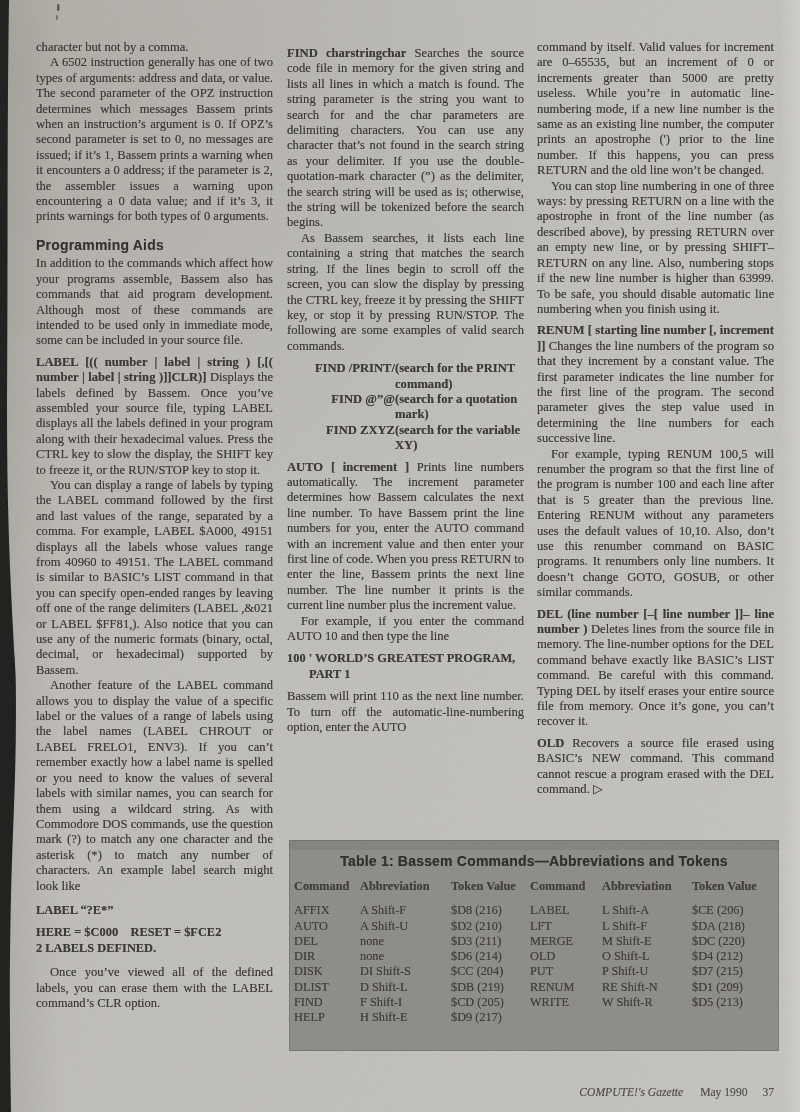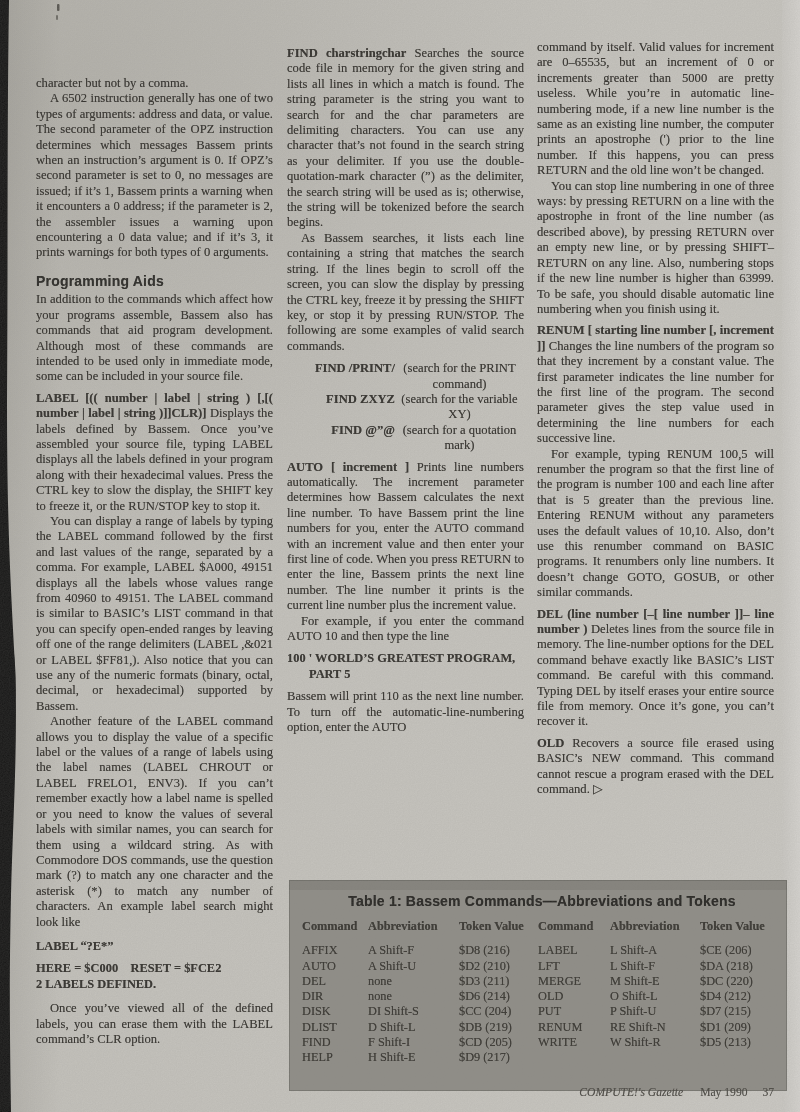--- a/index.html
+++ b/index.html
@@ -13,41 +13,41 @@
     background:radial-gradient(120% 90% at 10% 8%, rgba(60,58,52,.10), rgba(0,0,0,0) 55%),
                linear-gradient(to right, rgba(40,38,34,.12) 0px, rgba(40,38,34,0) 60px);}
   .right-band{position:absolute;top:0;right:0;width:18px;height:1112px;
     background:linear-gradient(to right,#cdcbc6,#dad8d4);}
   .left-edge{position:absolute;left:0;top:0;}
   .grain{position:absolute;inset:0;opacity:.20;pointer-events:none;}
 
   .col{position:absolute;top:40px;width:237px;
     font-size:12.6px;line-height:15.4px;text-align:justify;
     text-shadow:0 0 .4px rgba(43,41,37,.55);}
-  .col1{left:36px;margin-top:36px;} .col2{left:287px;} .col3{left:537px;}
+  .col1{left:36px;} .col2{left:287px;} .col3{left:537px;}
   p{margin:0;}
   .ind{text-indent:14px;}
   .cmdp{margin-top:6px;}
   .lead{font-weight:bold;}
   h2.section{font-family:"Liberation Sans","DejaVu Sans",sans-serif;
     font-size:14px;font-weight:bold;letter-spacing:.2px;margin:13px 0 3px;color:#23221f;
     transform:scaleY(1.05);transform-origin:left;}
   .code{font-weight:bold;white-space:pre-wrap;font-size:12.4px;margin:0;}
   .mt9{margin-top:9px;} .mt7{margin-top:7px;}
   .code-ind{padding-left:22px;}
 
   .ex-block{margin:7px 0 2px;}
   .ex-row{display:flex;}
   .ex-cmd{width:108px;flex-shrink:0;font-weight:bold;text-align:right;}
-  .ex-desc{flex:1;font-weight:normal;text-align:center;}
-
-  .cmd-table{position:absolute;left:289px;top:880px;width:490px;height:211px;
+  .ex-desc{flex:1;font-weight:bold;text-align:left;}
+
+  .cmd-table{position:absolute;left:289px;top:840px;width:490px;height:211px;
     background:linear-gradient(#83817b 0 10px,#8e8c86 10px),#8e8c86;
     box-shadow:0 0 0 1px rgba(70,68,63,.35) inset;
-    color:#312f2a;padding-left:8px;}
+    color:#312f2a;}
   .t-title{margin-top:13px;text-align:center;
     font-family:"Liberation Sans","DejaVu Sans",sans-serif;
     font-weight:bold;font-size:14px;color:#1d1c19;letter-spacing:.2px;
     text-shadow:0 0 .5px rgba(0,0,0,.5);}
   .t-grid{display:grid;grid-template-columns:66px 91px 79px 72px 90px auto;
     padding:10px 4px 0 5px;font-size:12.3px;line-height:15.3px;
     text-shadow:0 0 .4px rgba(35,33,28,.6);}
   .t-head{font-weight:600;padding-bottom:9px;}
 
   .page-footer{position:absolute;top:1086px;right:26px;font-size:11.6px;color:#45433e;
@@ -87,32 +87,32 @@
 
 <div class="col col2">
   <p class="cmdp"><span class="lead">FIND charstringchar</span><span> Searches the source code file in memory for the given string and lists all lines in which a match is found. The string parameter is the string you want to search for and the char parameters are delimiting characters. You can use any character that’s not found in the search string as your delimiter. If you use the double-quotation-mark character (”) as the delimiter, the search string will be used as is; otherwise, the string will be tokenized before the search begins.</span></p>
   <p class="ind">As Bassem searches, it lists each line containing a string that matches the search string. If the lines begin to scroll off the screen, you can slow the display by pressing the CTRL key, freeze it by pressing the SHIFT key, or stop it by pressing RUN/STOP. The following are some examples of valid search commands.</p>
   <div class="ex-block">
     <div class="ex-row">
       <span class="ex-cmd">FIND /PRINT/</span>
       <span class="ex-desc">(search for the PRINT command)</span>
     </div>
     <div class="ex-row">
+      <span class="ex-cmd">FIND @”@</span>
+      <span class="ex-desc">(search for a quotation mark)</span>
+    </div>
+    <div class="ex-row">
       <span class="ex-cmd">FIND ZXYZ</span>
       <span class="ex-desc">(search for the variable XY)</span>
-    </div>
-    <div class="ex-row">
-      <span class="ex-cmd">FIND @”@</span>
-      <span class="ex-desc">(search for a quotation mark)</span>
     </div>
   </div>
   <p class="cmdp"><span class="lead">AUTO [ increment ]</span><span> Prints line numbers automatically. The increment parameter determines how Bassem calculates the next line number. To have Bassem print the line numbers for you, enter the AUTO command with an increment value and then enter your first line of code. When you press RETURN to enter the line, Bassem prints the next line number. The line number it prints is the current line number plus the increment value.</span></p>
   <p class="ind">For example, if you enter the command AUTO 10 and then type the line</p>
   <p class="code mt7">100 ' WORLD’S GREATEST PROGRAM,</p>
-  <p class="code code-ind">PART 5</p>
+  <p class="code code-ind">PART 1</p>
   <p class="mt7">Bassem will print 110 as the next line number. To turn off the automatic-line-numbering option, enter the AUTO</p>
 </div>
 
 <div class="col col3">
   <p>command by itself. Valid values for increment are 0–65535, but an increment of 0 or increments greater than 5000 are pretty useless. While you’re in automatic line-numbering mode, if a new line number is the same as an existing line number, the computer prints an apostrophe (') prior to the line number. If this happens, you can press RETURN and the old line won’t be changed.</p>
   <p class="ind">You can stop line numbering in one of three ways: by pressing RETURN on a line with the apostrophe in front of the line number (as described above), by pressing RETURN over an empty new line, or by pressing SHIFT–RETURN on any line. Also, numbering stops if the new line number is higher than 63999. To be safe, you should disable automatic line numbering when you finish using it.</p>
   <p class="cmdp"><span class="lead">RENUM [ starting line number [, increment ]]</span><span> Changes the line numbers of the program so that they increment by a constant value. The first parameter indicates the line number for the first line of the program. The second parameter gives the step value used in determining the line numbers for each successive line.</span></p>
   <p class="ind">For example, typing RENUM 100,5 will renumber the program so that the first line of the program is number 100 and each line after that is 5 greater than the previous line. Entering RENUM without any parameters uses the default values of 10,10. Also, don’t use this renumber command on BASIC programs. It renumbers only line numbers. It doesn’t change GOTO, GOSUB, or other similar commands.</p>
   <p class="cmdp"><span class="lead">DEL (line number [–[ line number ]]– line number )</span><span> Deletes lines from the source file in memory. The line-number options for the DEL command behave exactly like BASIC’s LIST command. Be careful with this command. Typing DEL by itself erases your entire source file from memory. Once it’s gone, you can’t recover it.</span></p>
   <p class="cmdp"><span class="lead">OLD</span><span> Recovers a source file erased using BASIC’s NEW command. This command cannot rescue a program erased with the DEL command. </span><span>▷</span></p>

